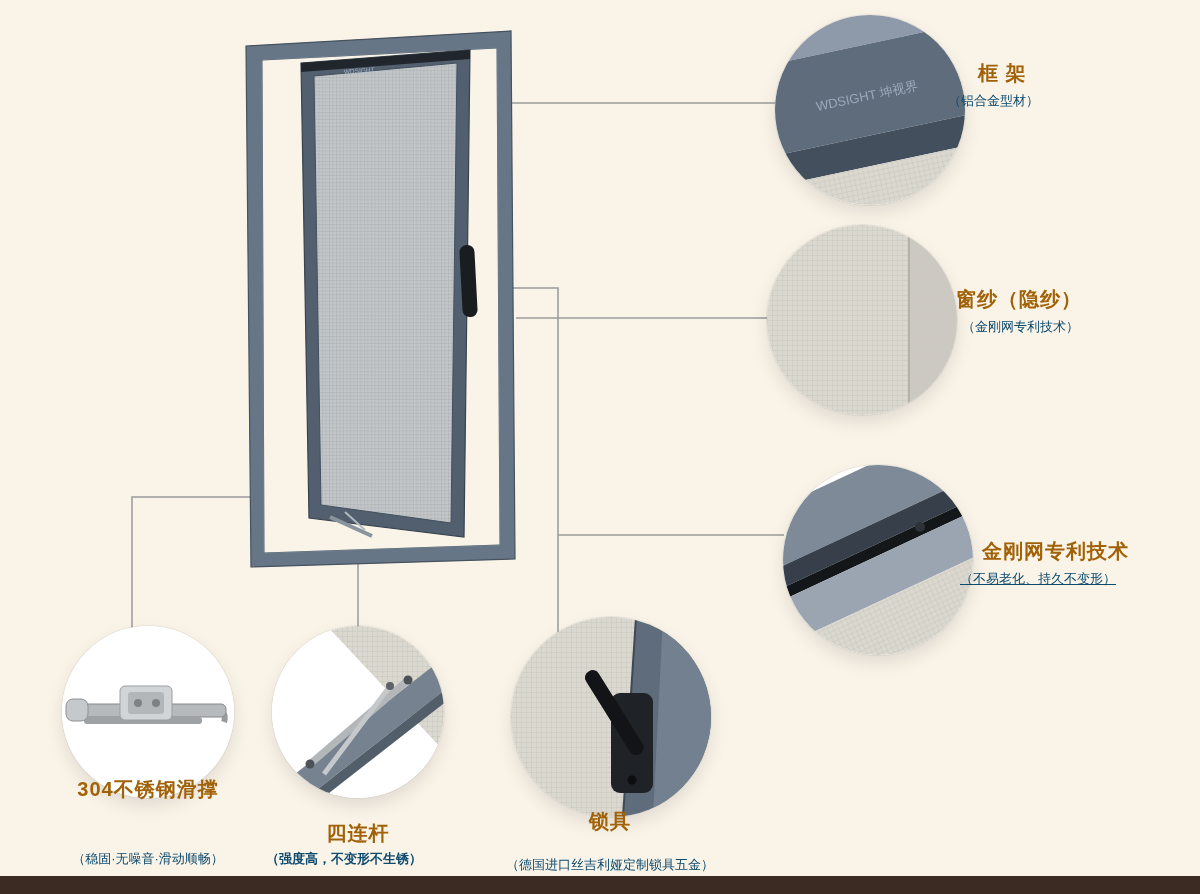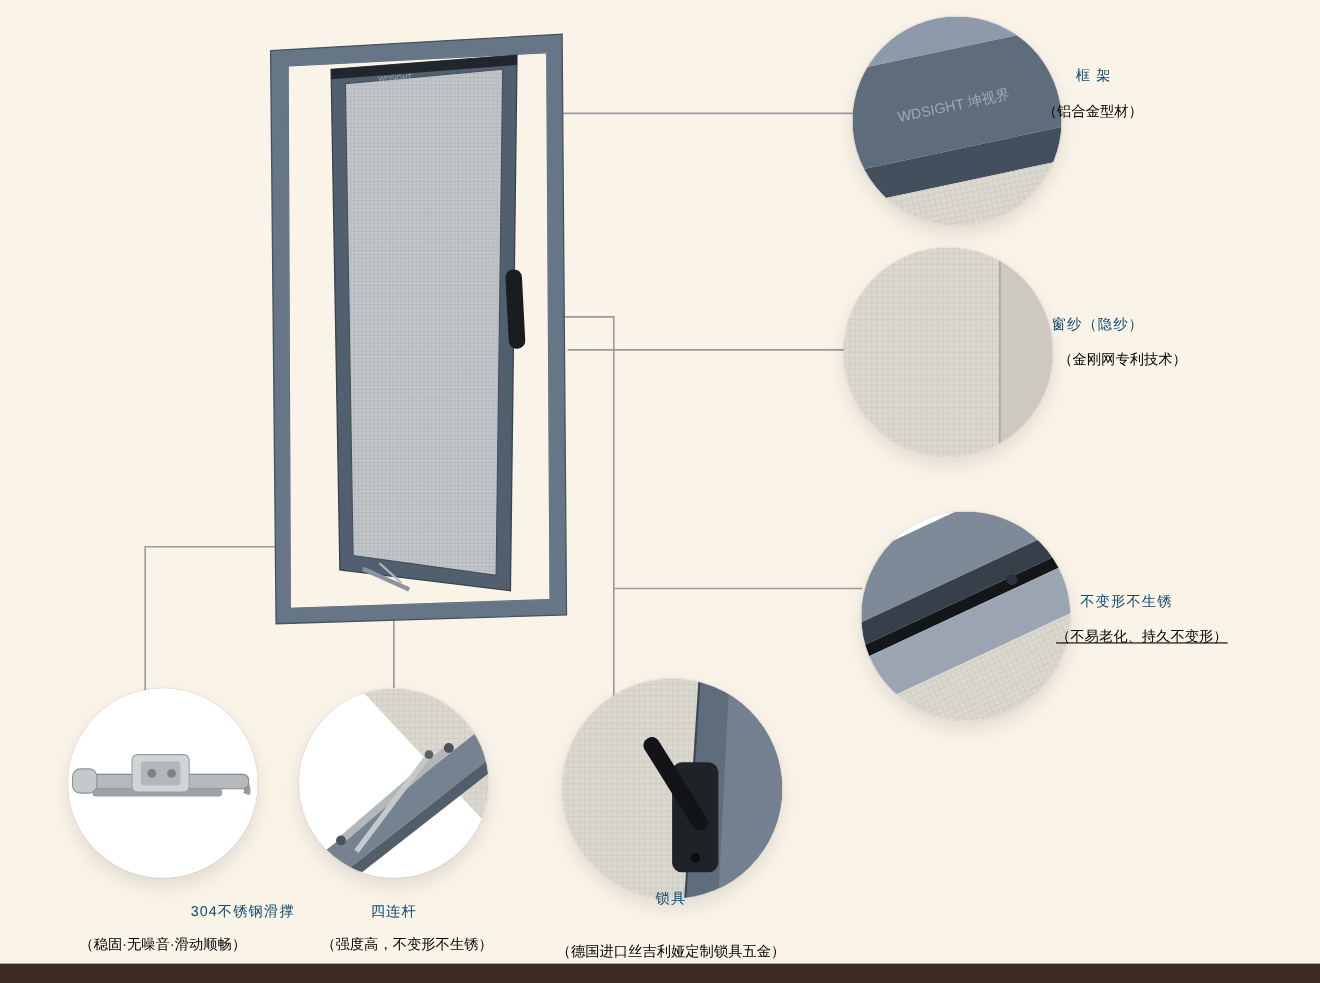--- a/index.html
+++ b/index.html
@@ -2,22 +2,22 @@
 <html><head>
 <meta charset="utf-8">
 <style>
   html,body{margin:0;padding:0;}
   body{font-family:"Liberation Sans","DejaVu Sans",sans-serif;}
   #stage{position:relative;width:1200px;height:894px;background:#faf3e8;overflow:hidden;}
   .abs{position:absolute;}
   svg{display:block;}
   .circle{position:absolute;border-radius:50%;overflow:hidden;background:#fff;
           box-shadow:0 0 0 1px rgba(0,0,0,.05), 0 8px 18px rgba(0,0,0,.10);}
-  .callout-title{position:absolute;color:#0c4a6e;font-weight:normal;font-size:13px;letter-spacing:1px;white-space:nowrap;}
-  .callout-desc{position:absolute;color:#000000;font-size:13px;white-space:nowrap;}
+  .callout-title{position:absolute;color:#a16207;font-weight:bold;font-size:20px;letter-spacing:1px;white-space:nowrap;}
+  .callout-desc{position:absolute;color:#0c4a6e;font-size:13px;white-space:nowrap;}
   .center{text-align:center;}
   #footer-bar{position:absolute;left:0;bottom:0;width:1200px;height:18px;background:#3b2b23;}
 </style>
 </head>
 <body>
 
 <div id="stage">
 
   <svg class="abs" style="left:0;top:0;" width="1200" height="894" viewBox="0 0 1200 894">
     <defs>
@@ -133,26 +133,26 @@
       <circle cx="121" cy="163" r="4.5" fill="#0c0e10"></circle>
     </svg>
   </div>
 
   <div class="callout-title" style="left:978px;top:60px;">框 架</div>
   <div class="callout-desc" style="left:948px;top:92px;">（铝合金型材）</div>
 
   <div class="callout-title" style="left:956px;top:286px;">窗纱（隐纱）</div>
   <div class="callout-desc" style="left:950px;top:318px;margin-left:12px;">（金刚网专利技术）</div>
 
-  <div class="callout-title" style="left:982px;top:538px;">不变形不生锈</div>
+  <div class="callout-title" style="left:982px;top:538px;">金刚网专利技术</div>
   <div class="callout-desc" style="left:960px;top:570px;text-decoration:underline;">（不易老化、持久不变形）</div>
 
-  <div class="callout-title center" style="left:28px;top:820px;width:240px;text-align:right;">304不锈钢滑撑</div>
+  <div class="callout-title center" style="left:28px;top:776px;width:240px;">304不锈钢滑撑</div>
   <div class="callout-desc center" style="left:8px;top:850px;width:280px;">（稳固·无噪音·滑动顺畅）</div>
 
   <div class="callout-title center" style="left:258px;top:820px;width:200px;">四连杆</div>
-  <div class="callout-desc center" style="left:250px;top:850px;width:240px;">（强度高，不变形不生锈）</div>
+  <div class="callout-desc center" style="left:224px;top:850px;width:240px;font-weight:bold;">（强度高，不变形不生锈）</div>
 
   <div class="callout-title center" style="left:460px;top:808px;width:300px;">锁具</div>
   <div class="callout-desc center" style="left:450px;top:856px;width:320px;">（德国进口丝吉利娅定制锁具五金）</div>
 
   <div id="footer-bar"></div>
 </div>
 
 </body></html>

